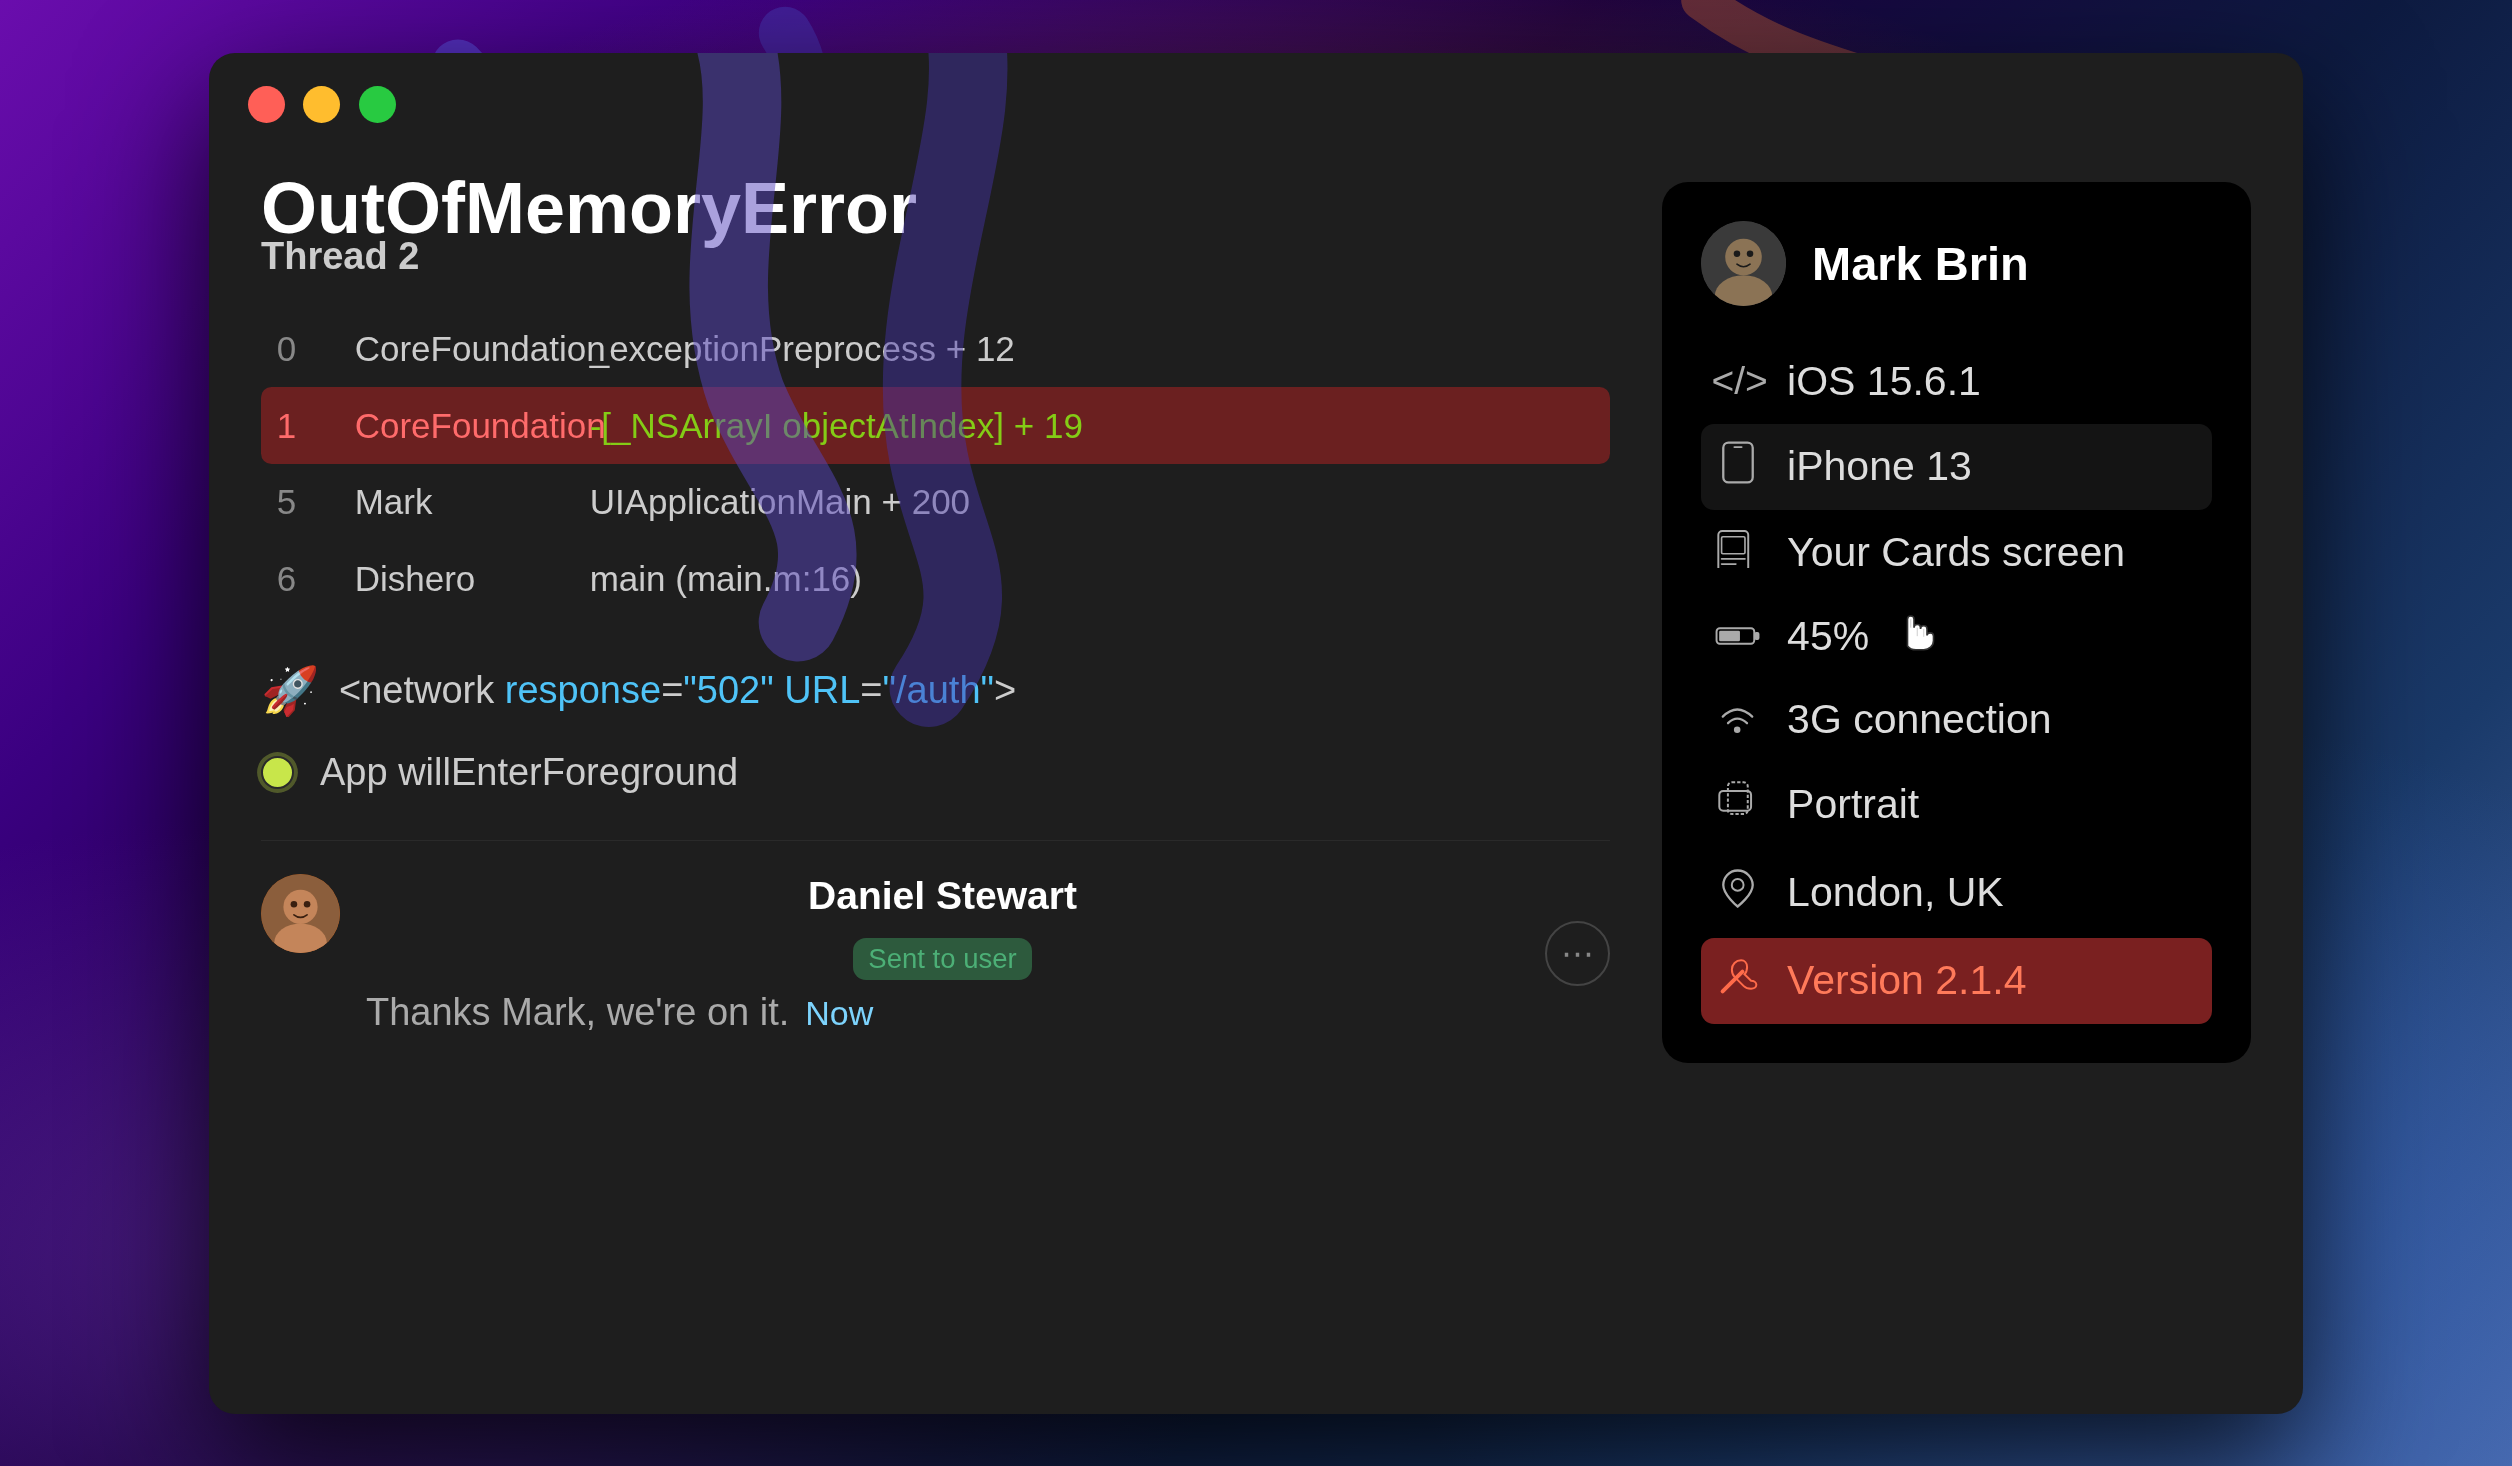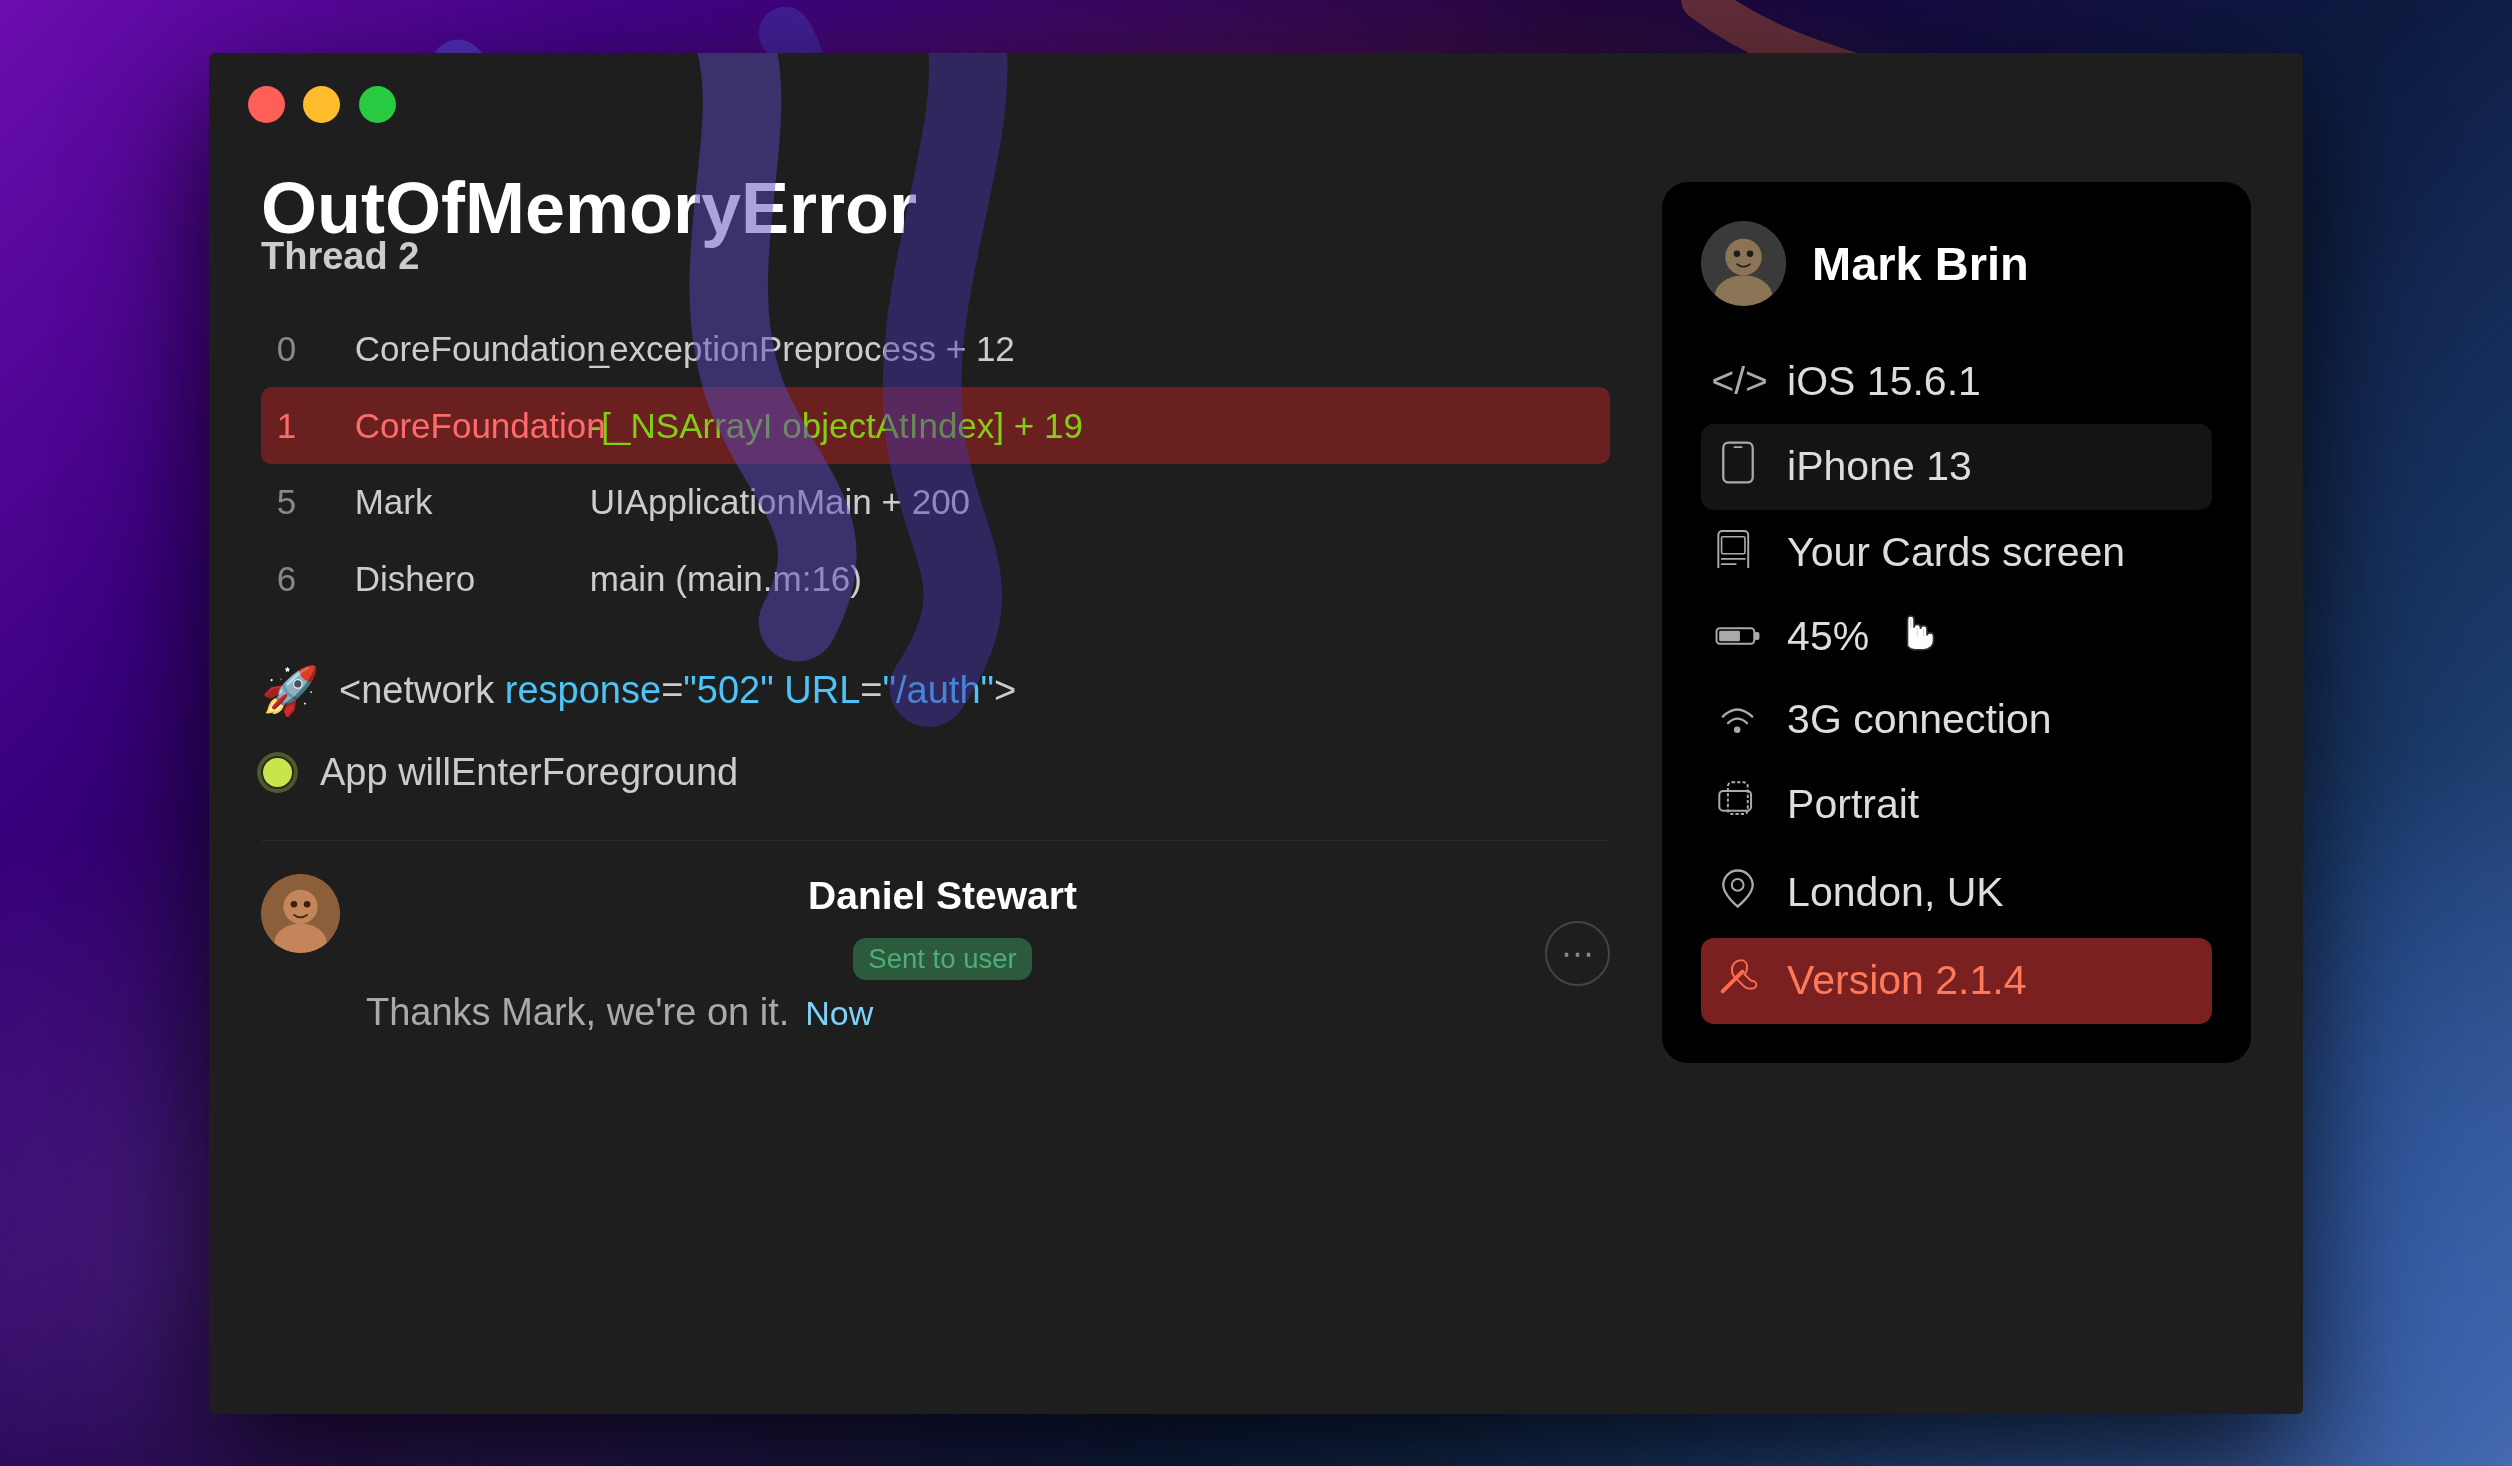--- a/index.html
+++ b/index.html
@@ -14,21 +14,21 @@
       font-family: -apple-system, BlinkMacSystemFont, 'SF Pro Display', 'Helvetica Neue', sans-serif;
       overflow: hidden;
       position: relative;
     }
 
     
     .window {
       width: 2094px;
       height: 1361px;
       background: #1e1e1e;
-      border-radius: 6px;
+      border-radius: 26px;
       overflow: hidden;
       position: relative;
       box-shadow: 0 52px 131px rgba(0,0,0,0.8);
     }
 
     
     .title-bar {
       display: flex;
       align-items: center;
       padding: 33px 39px 19.6px;

